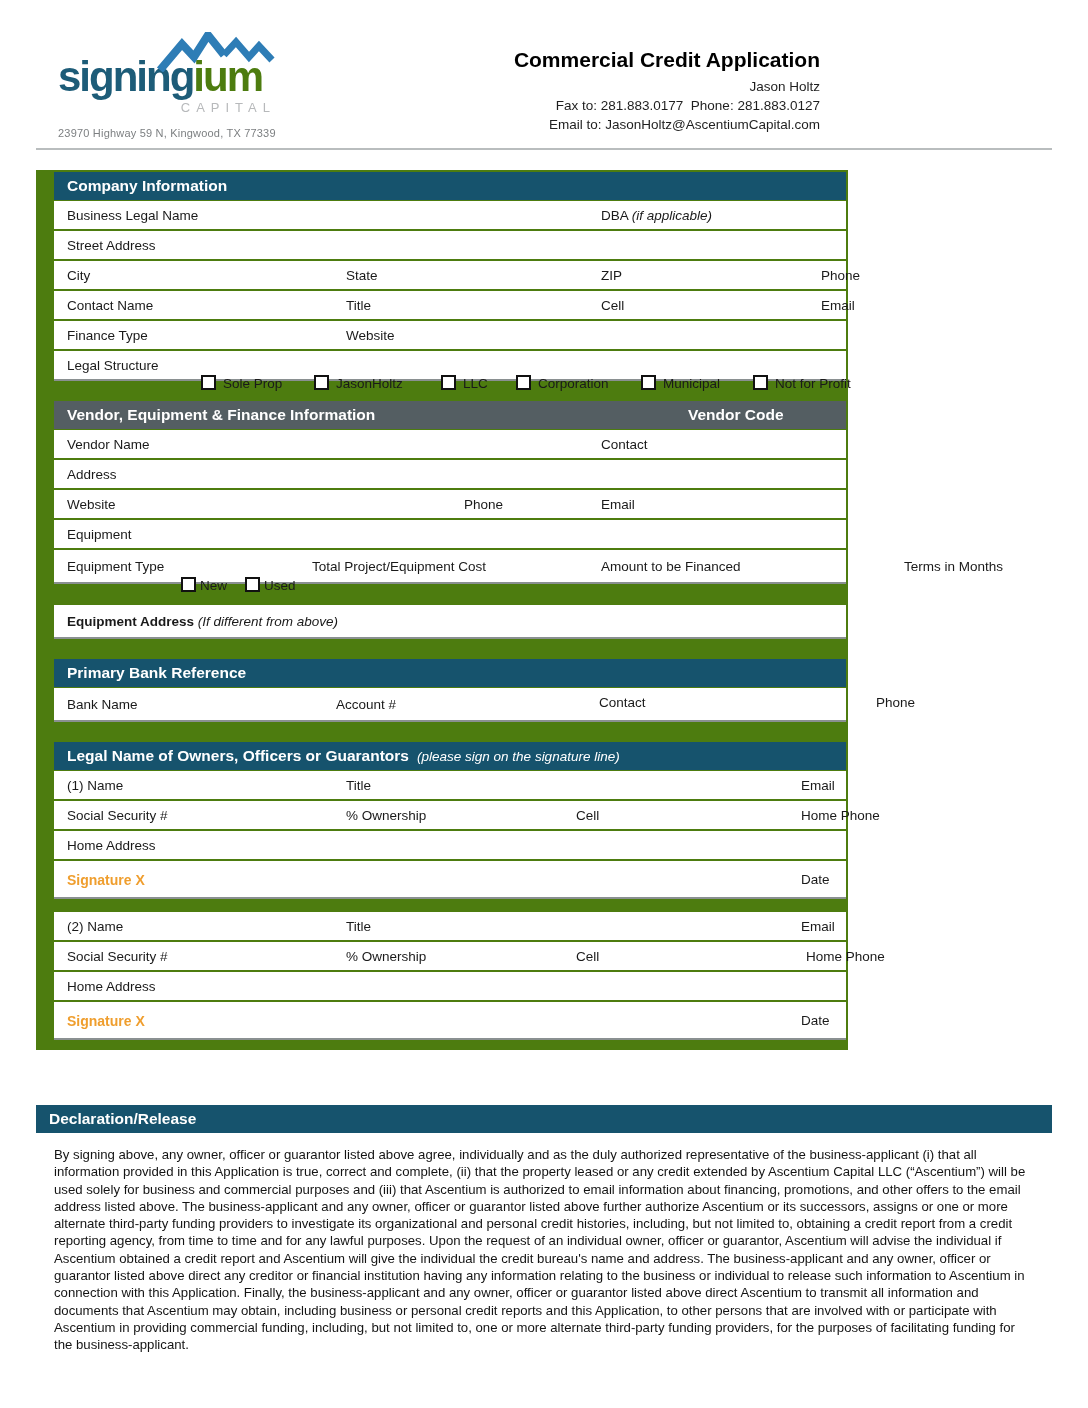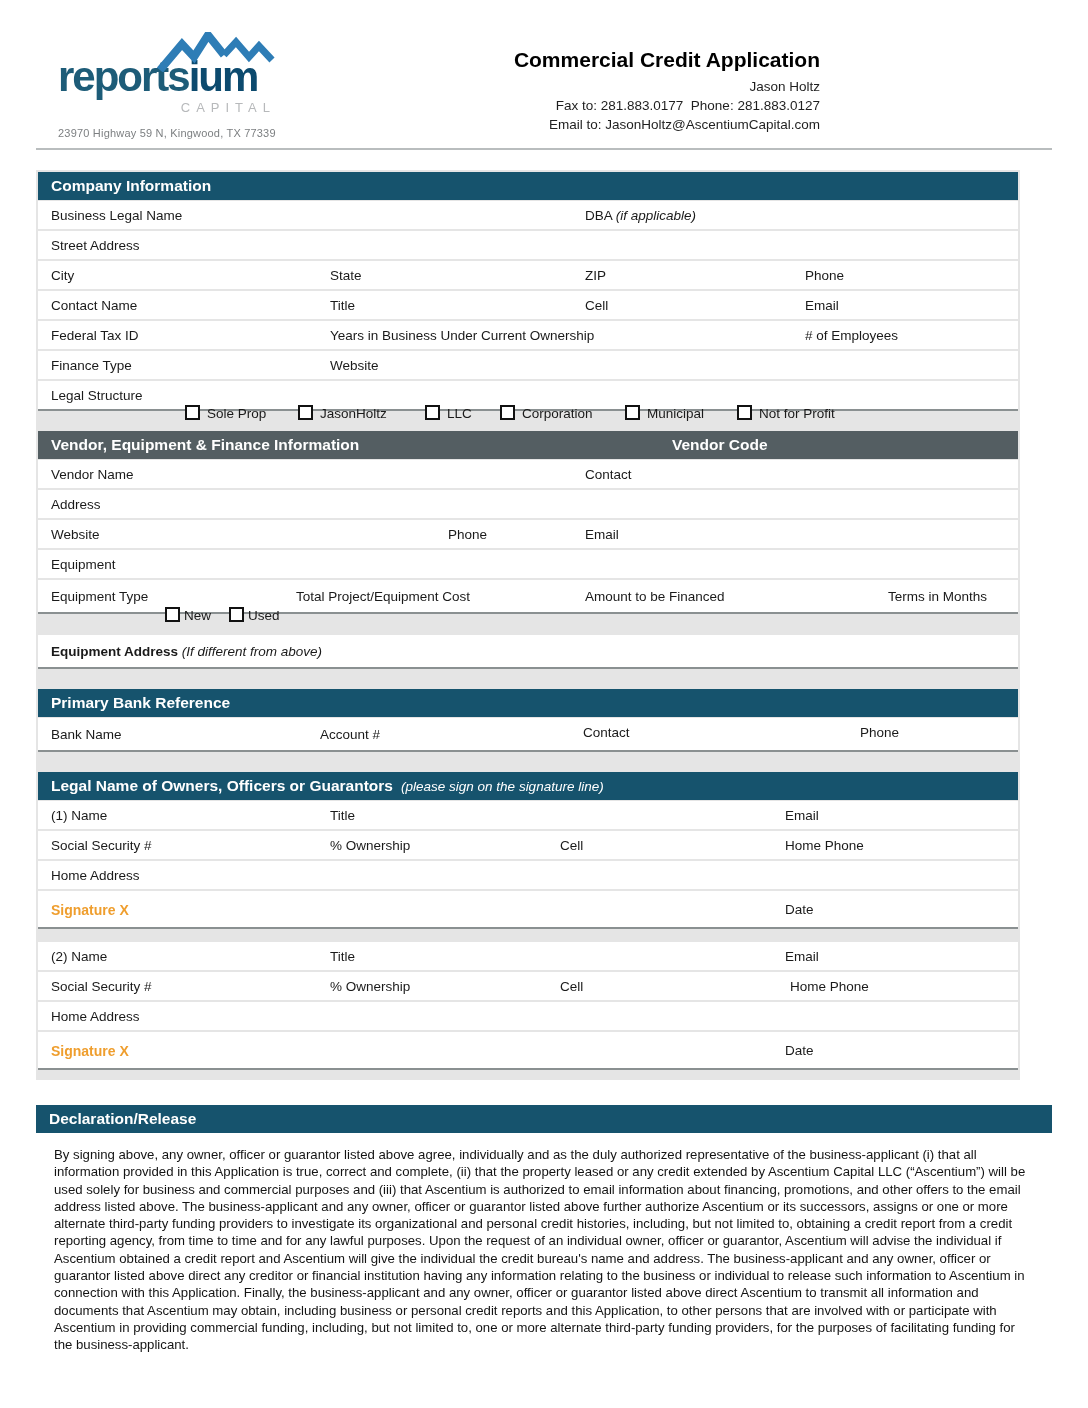--- a/index.html
+++ b/index.html
@@ -6,32 +6,32 @@
   body{
     width:1088px;height:1408px;background:#ffffff;position:relative;
     font-family:"Liberation Sans",sans-serif;color:#1a1a1a;
     -webkit-font-smoothing:antialiased;
   }
   
   .page-header{position:absolute;top:0;left:0;width:1088px;height:168px;}
   .logo-block{position:absolute;left:58px;top:34px;width:220px;}
   .brand{position:relative;font-size:42px;font-weight:bold;letter-spacing:-2px;line-height:1;margin-top:22px;}
   .brand .b1{color:#1d5c78;}
-  .brand .b2{color:#0c4a6e;}
+  .brand .b2{color:#4d7c0f;}
   .mountains{position:absolute;right:-4px;top:-24px;}
   .capital{text-align:right;color:#b7b9bb;font-size:13px;letter-spacing:6px;margin-top:2px;padding-right:2px;}
   .logo-address{color:#7c7f81;font-size:11px;margin-top:12px;letter-spacing:.2px;}
   .header-center{position:absolute;left:300px;top:48px;width:520px;text-align:right;}
   .doc-title{font-size:21px;font-weight:bold;color:#000;}
   .doc-sub{font-size:13.5px;color:#1f1f1f;margin-top:7px;}
   .doc-sub + .doc-sub{margin-top:4px;}
   .header-rule{position:absolute;left:36px;top:148px;width:1016px;height:2px;background:#b9bdbe;}
 
   
-  .main{position:absolute;left:36px;top:170px;width:984px;background:#e5e5e5;padding:2px 2px 10px 2px;box-sizing:border-box;}
+  .main{position:absolute;left:36px;top:170px;width:812px;background:#4d7c0f;padding:2px 2px 10px 18px;box-sizing:border-box;}
   .sec-header{position:relative;height:28px;line-height:28px;color:#fff;font-weight:bold;font-size:15.5px;padding-left:13px;}
   .sec-header.teal{background:#16536d;}
   .sec-header.slate{background:#545e62;}
   .sec-header .hdr-note{font-weight:normal;font-style:italic;font-size:13.5px;}
   .sec-header .hdr-right{position:absolute;left:634px;top:0;}
   .gap{height:20px;}
   .gap-sm{height:12px;}
   .row{position:relative;background:#fff;height:28px;margin-top:2px;}
   .row.first{margin-top:1px;}
   .row.tall{height:36px;}
@@ -53,21 +53,21 @@
 </head>
 <body>
 
 <div class="page-header">
   <div class="logo-block">
     <div class="brand">
       <svg class="mountains" width="126" height="40" viewBox="0 0 126 40">
         <polyline points="4,38 26,12 38,25 52,3 68,23" fill="none" stroke="#2e7db6" stroke-width="8"></polyline>
         <polyline points="68,23 80,10 93,25 103,14 116,28" fill="none" stroke="#2e7db6" stroke-width="7"></polyline>
       </svg>
-      <span class="b1">reports</span><span class="b2">ium</span>
+      <span class="b1">signing</span><span class="b2">ium</span>
     </div>
     <div class="capital">CAPITAL</div>
     <div class="logo-address">23970 Highway 59 N, Kingwood, TX 77339</div>
   </div>
   <div class="header-center">
     <div class="doc-title">Commercial Credit Application</div>
     <div class="doc-sub">Jason Holtz</div>
     <div class="doc-sub">
       <span>Fax to:</span>
       <span>281.883.0177</span>&nbsp;
@@ -100,25 +100,20 @@
     <span class="cell" style="left:547px">ZIP</span>
     <span class="cell" style="left:767px">Phone</span>
   </div>
   <div class="row">
     <span class="cell" style="left:13px">Contact Name</span>
     <span class="cell" style="left:292px">Title</span>
     <span class="cell" style="left:547px">Cell</span>
     <span class="cell" style="left:767px">Email</span>
   </div>
   <div class="row">
-    <span class="cell" style="left:13px">Federal Tax ID</span>
-    <span class="cell" style="left:292px">Years in Business Under Current Ownership</span>
-    <span class="cell" style="left:767px"># of Employees</span>
-  </div>
-  <div class="row">
     <span class="cell" style="left:13px">Finance Type</span>
     <span class="cell" style="left:292px">Website</span>
   </div>
   <div class="row last">
     <span class="cell" style="left:13px">Legal Structure</span>
     <span class="cb-item" style="left:147px"><span class="checkbox"></span><span>Sole Prop</span></span>
     <span class="cb-item" style="left:260px"><span class="checkbox"></span><span>JasonHoltz</span></span>
     <span class="cb-item" style="left:387px"><span class="checkbox"></span><span>LLC</span></span>
     <span class="cb-item" style="left:462px"><span class="checkbox"></span><span>Corporation</span></span>
     <span class="cb-item" style="left:587px"><span class="checkbox"></span><span>Municipal</span></span>

